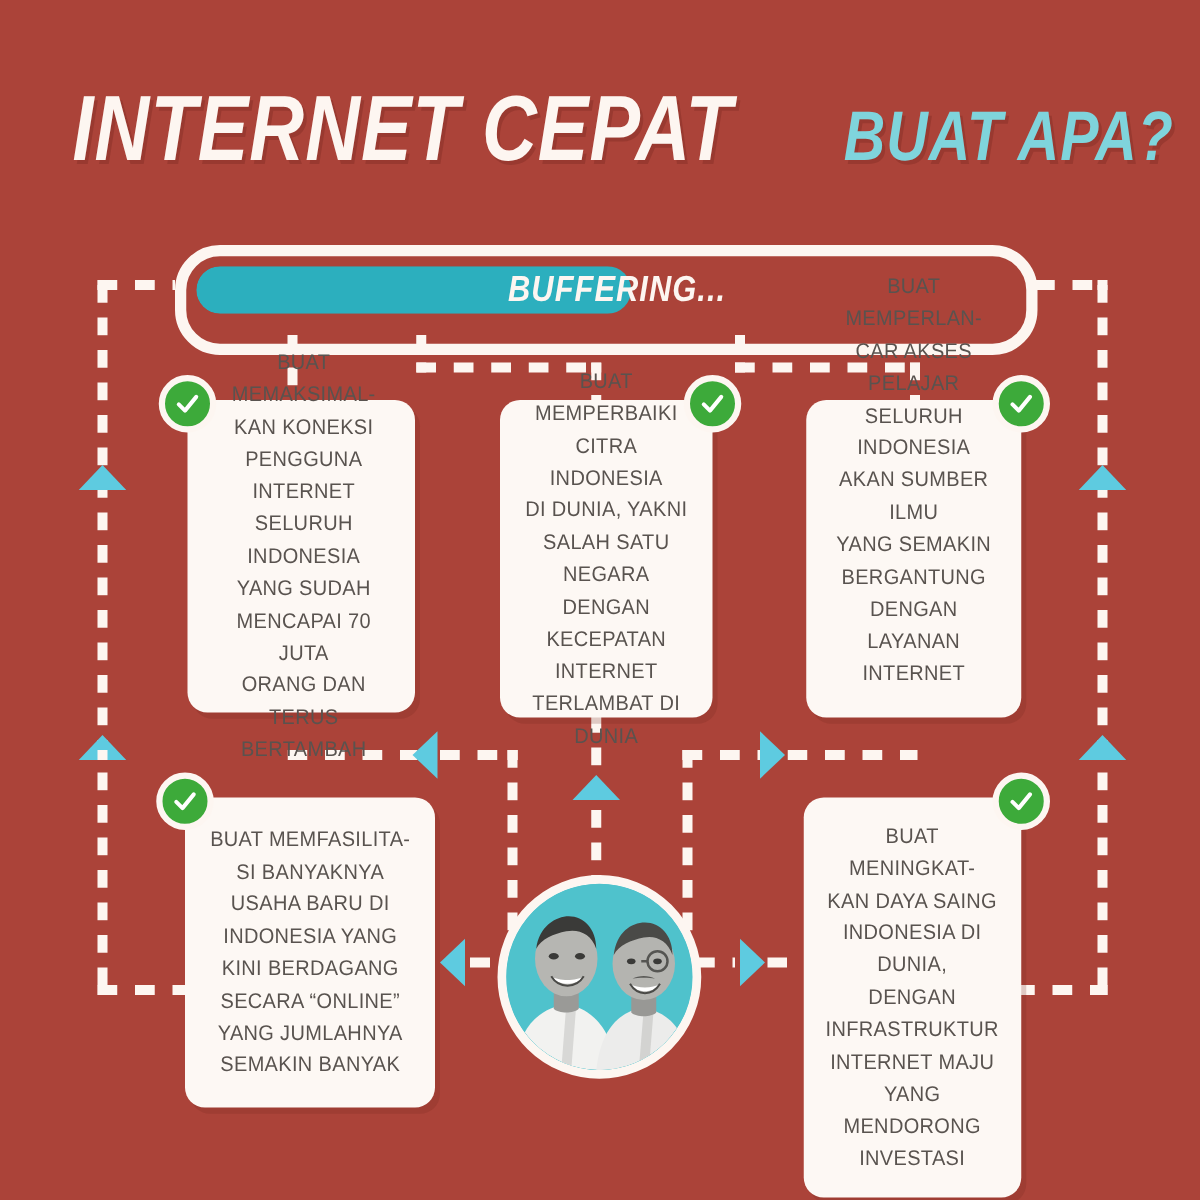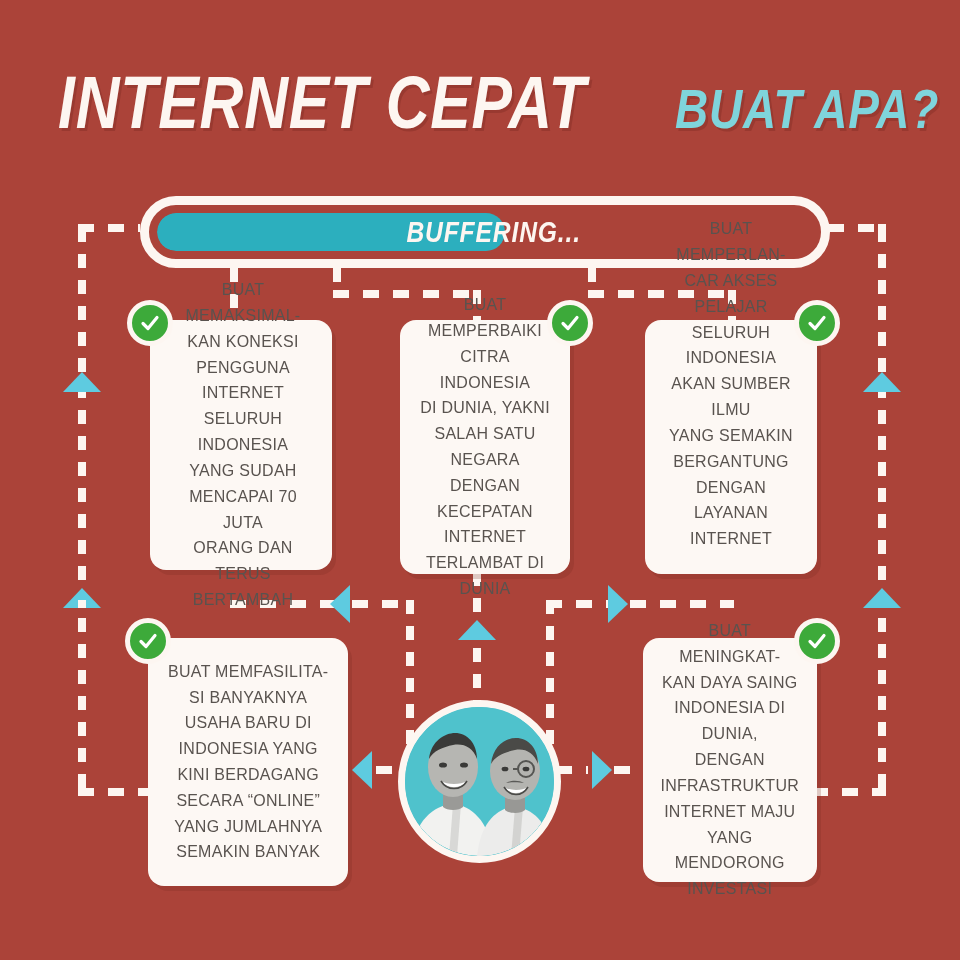--- a/index.html
+++ b/index.html
@@ -49,21 +49,21 @@
     margin-left: -4px;
     text-shadow: 3px 3px 0 rgba(120,40,32,0.35);
   }
 
   
   .progress-outer {
     position: absolute;
     left: 140px;
     top: 196px;
     width: 690px;
-    height: 72px;
+    height: 88px;
     border: 9px solid #fdf6f1;
     border-radius: 36px;
     background: transparent;
   }
   .progress-track {
     position: absolute;
     left: 8px;
     top: 8px;
     width: 656px;
     height: 38px;
@@ -328,21 +328,21 @@
     <div class="card-text">BUAT MEMFASILITA-
 SI BANYAKNYA
 USAHA BARU DI
 INDONESIA YANG
 KINI BERDAGANG
 SECARA “ONLINE”
 YANG JUMLAHNYA
 SEMAKIN BANYAK</div>
   </div>
 
-  <div class="card" style="left:643px; top:638px; width:174px; height:244px;">
+  <div class="card" style="left:643px; top:638px; width:174px; height:320px;">
     <div class="check check-right">
       <svg width="22" height="22" viewBox="0 0 22 22" aria-hidden="true">
         <path d="M4 11.5 L9 16.5 L18 5.5" stroke="#ffffff" stroke-width="3.2" fill="none" stroke-linecap="round" stroke-linejoin="round"></path>
       </svg>
     </div>
     <div class="card-text">BUAT MENINGKAT-
 KAN DAYA SAING
 INDONESIA DI DUNIA,
 DENGAN
 INFRASTRUKTUR

